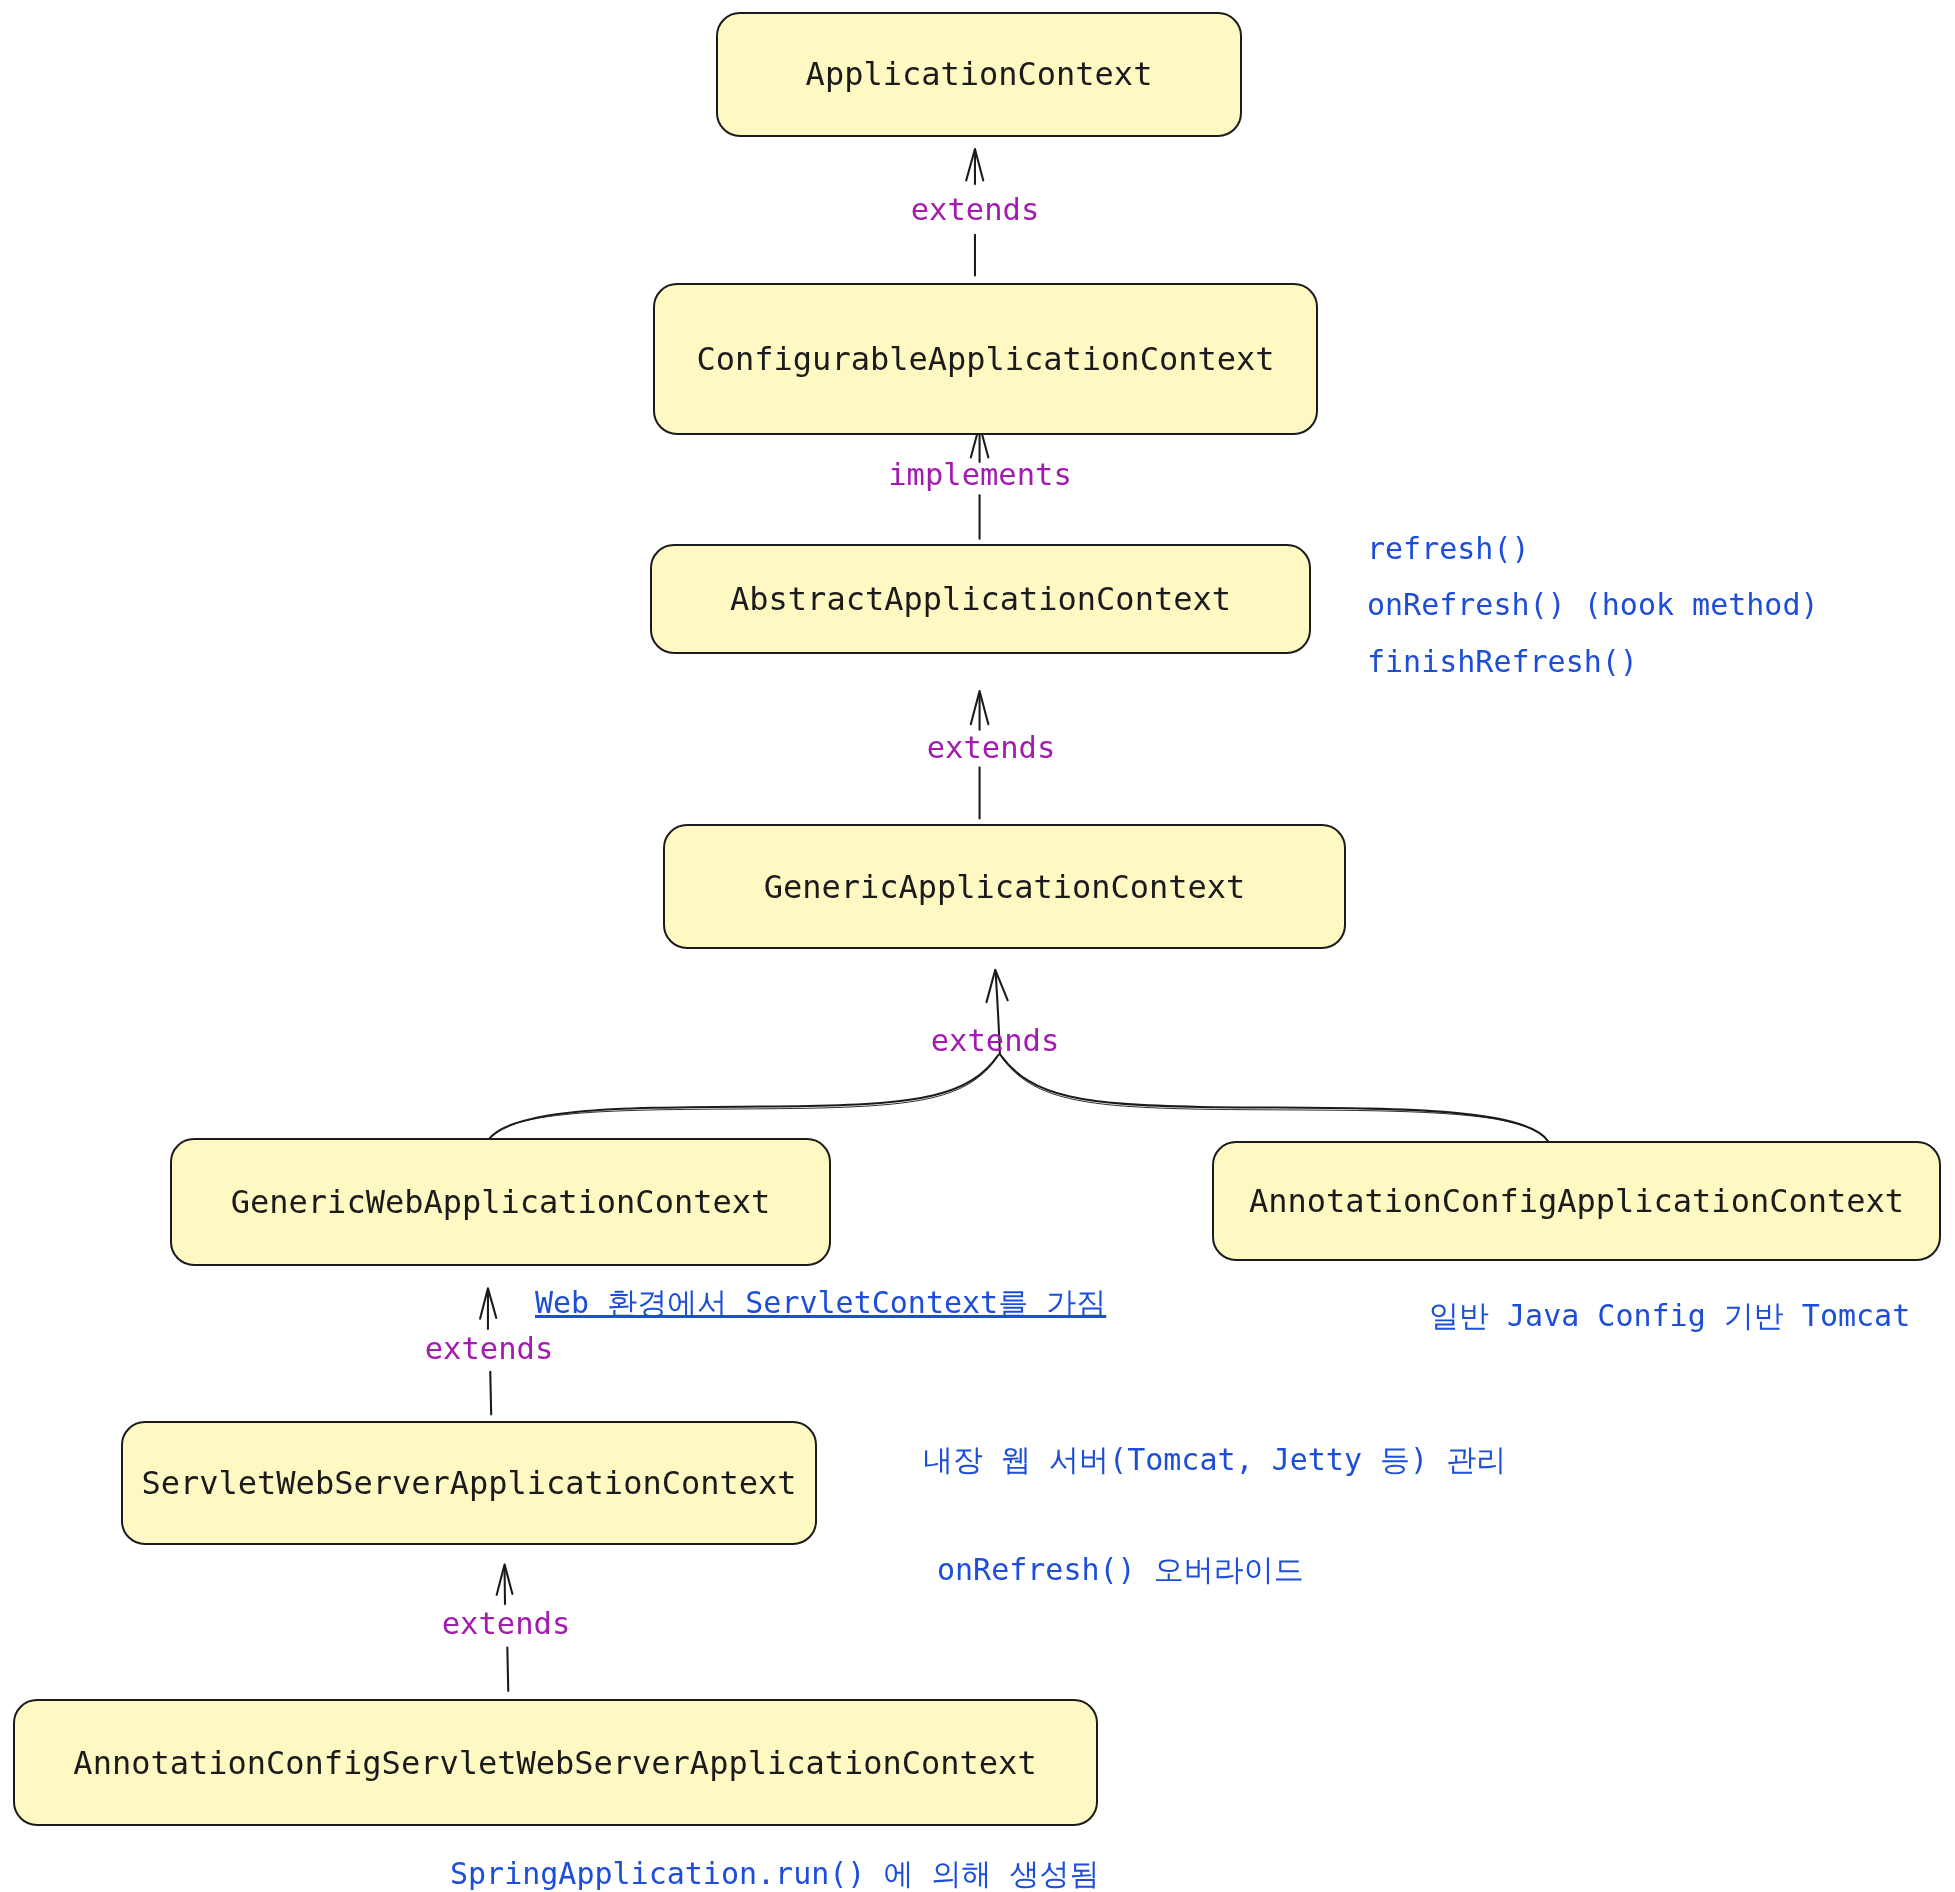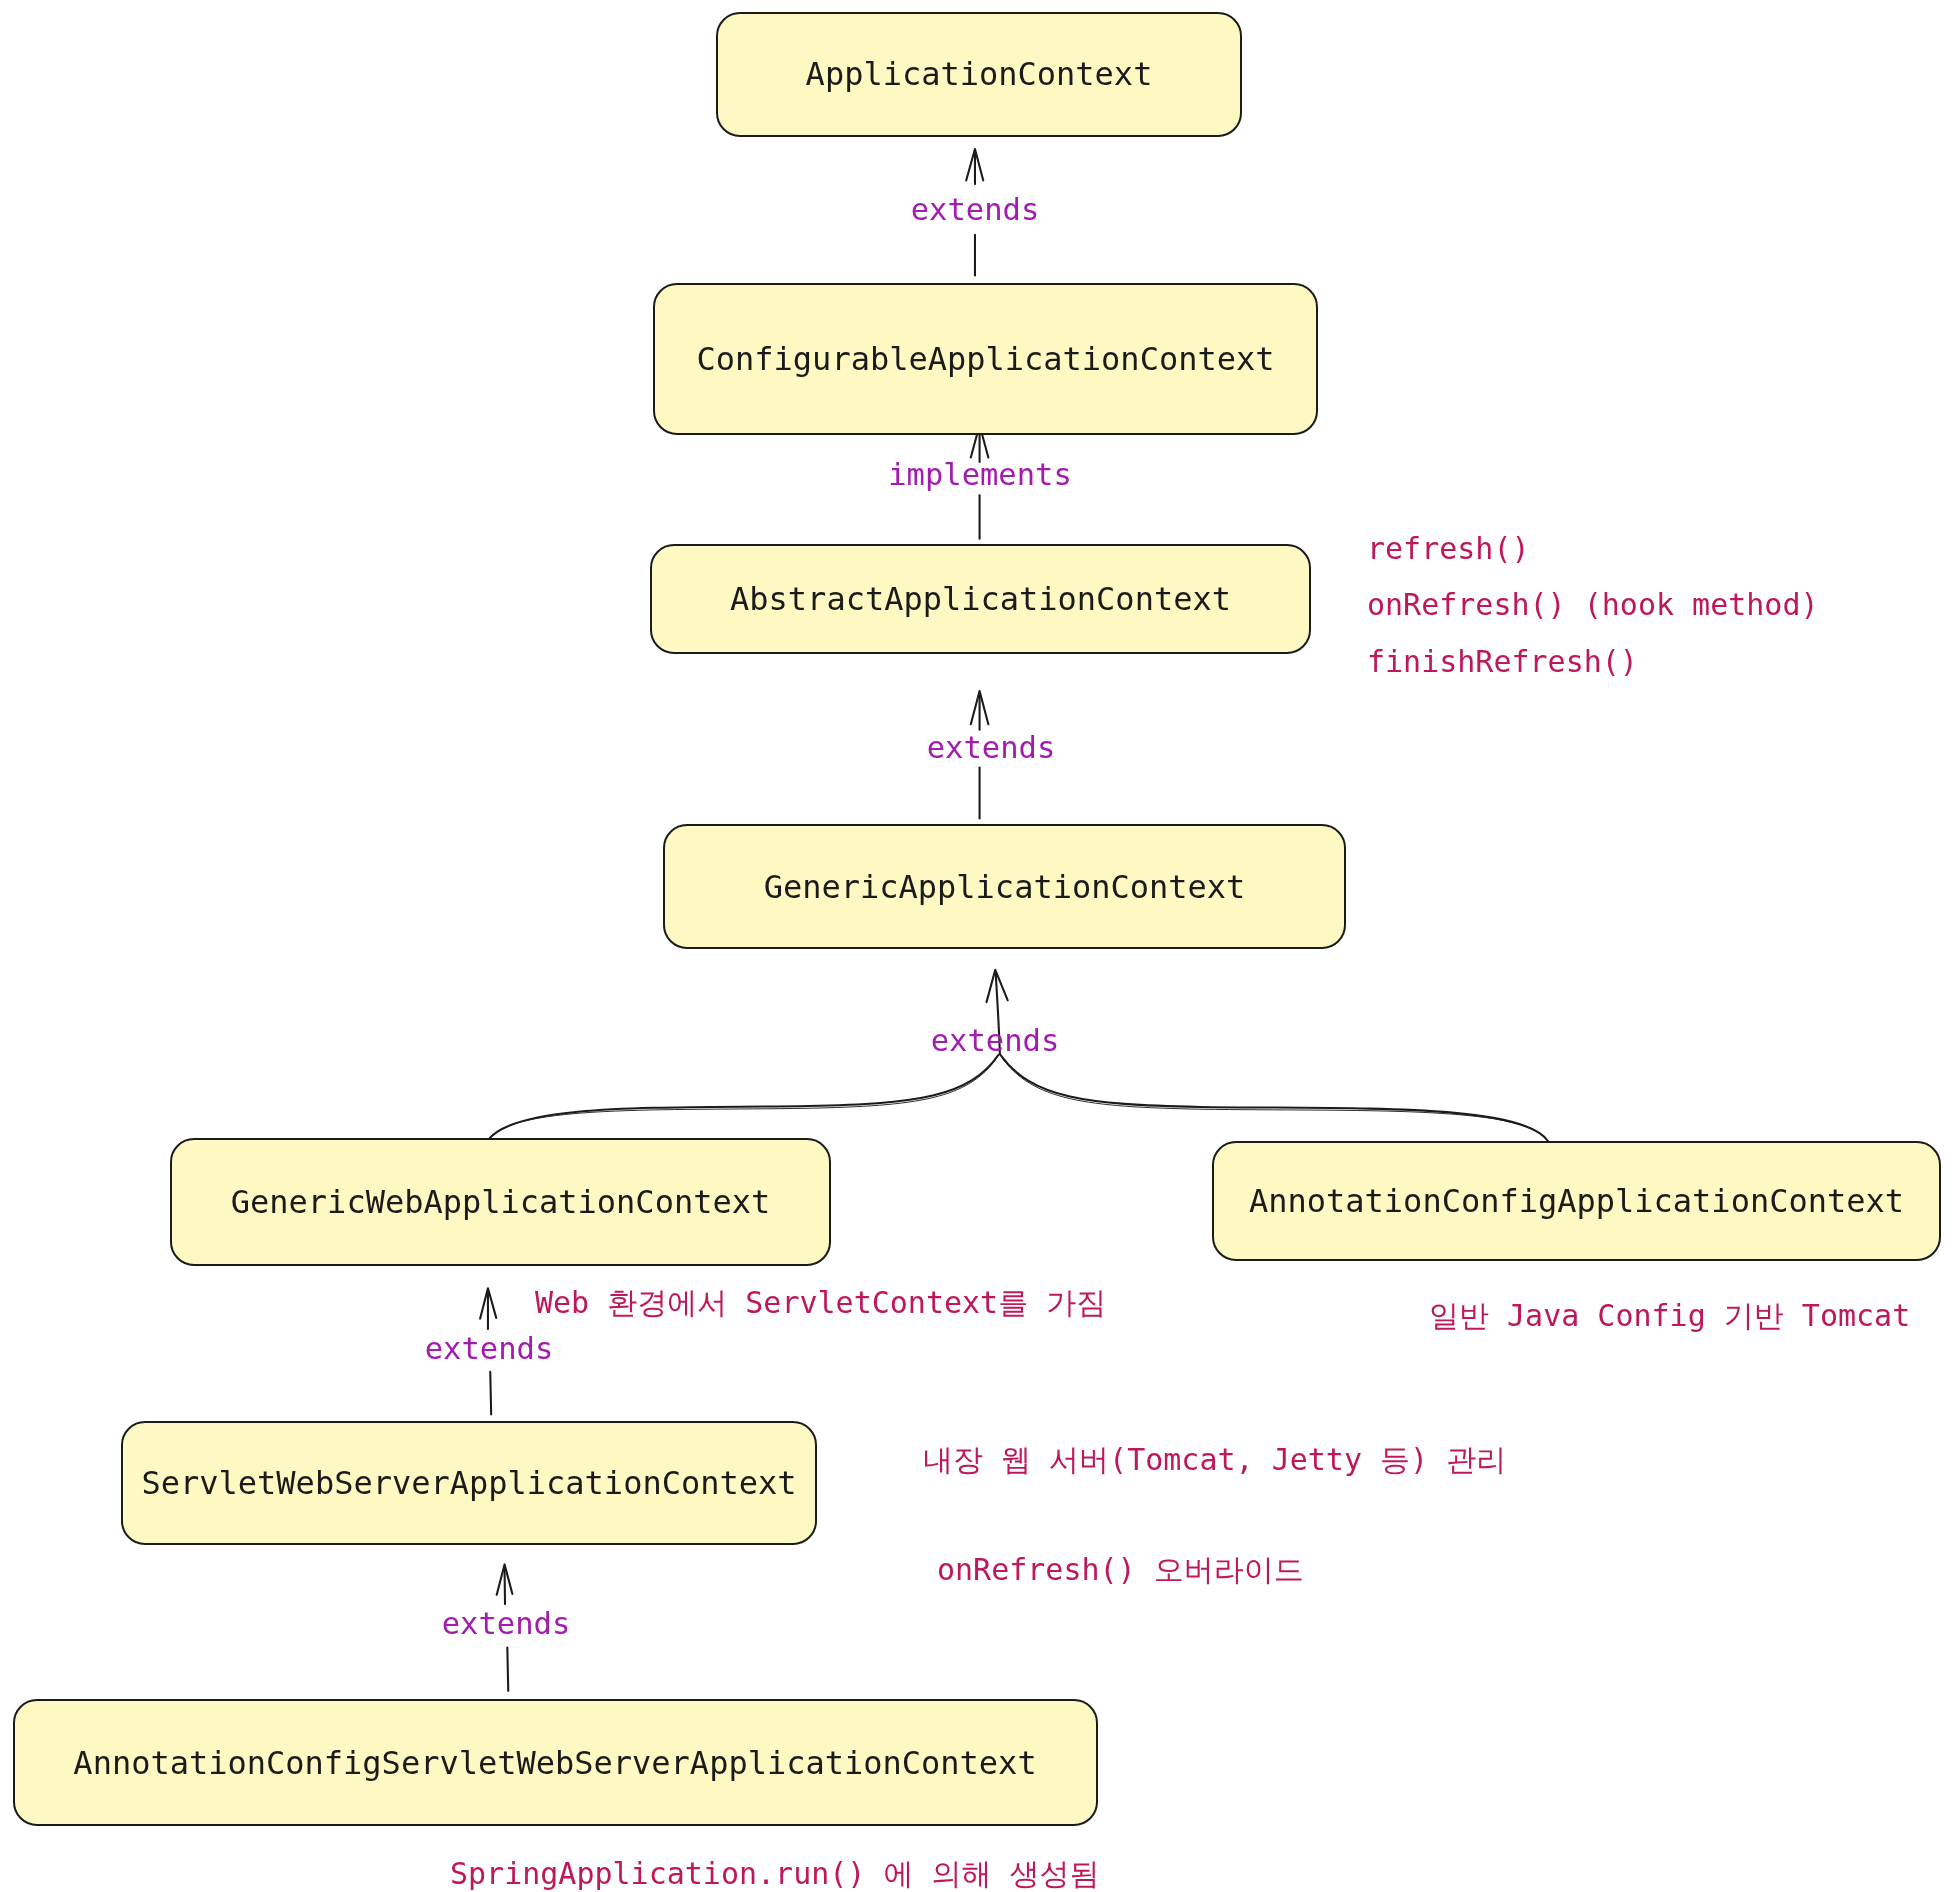--- a/index.html
+++ b/index.html
@@ -52,21 +52,21 @@
     position: absolute;
     transform: translate(-50%, -50%);
     font-size: 30.5px;
     white-space: nowrap;
     color: #a21caf;
   }
   .note {
     position: absolute;
     font-size: 30px;
     white-space: nowrap;
-    color: #be185d;
+    color: #1d4ed8;
   }
 </style>
 </head>
 <body>
 
 <div class="canvas">
 
   <svg class="connector-layer" viewBox="0 0 4235 4099" xmlns="http://www.w3.org/2000/svg">
 
     <g>
@@ -145,21 +145,21 @@
   <div class="edge-label" style="left:980px; top:474px;">implements</div>
   <div class="edge-label" style="left:991px; top:747px;">extends</div>
   <div class="edge-label" style="left:995px; top:1040px;">extends</div>
   <div class="edge-label" style="left:489px; top:1348px;">extends</div>
   <div class="edge-label" style="left:506px; top:1623px;">extends</div>
 
   <div class="note" style="left:1367px; top:531px;">refresh()</div>
   <div class="note" style="left:1367px; top:587px;">onRefresh() (hook method)</div>
   <div class="note" style="left:1367px; top:644px;">finishRefresh()</div>
 
-  <div class="note" style="left:535px; top:1283px;">Web 환경에서 ServletContext를 가짐</div>
+  <div class="note" style="left:535px; top:1283px;text-decoration:underline;">Web 환경에서 ServletContext를 가짐</div>
 
   <div class="note" style="left:1429px; top:1296px;">일반 Java Config 기반 Tomcat</div>
 
   <div class="note" style="left:923px; top:1440px;">내장 웹 서버(Tomcat, Jetty 등) 관리</div>
   <div class="note" style="left:937px; top:1550px;">onRefresh() 오버라이드</div>
 
   <div class="note" style="left:450px; top:1854px;">SpringApplication.run() 에 의해 생성됨</div>
 
 </div>
 

